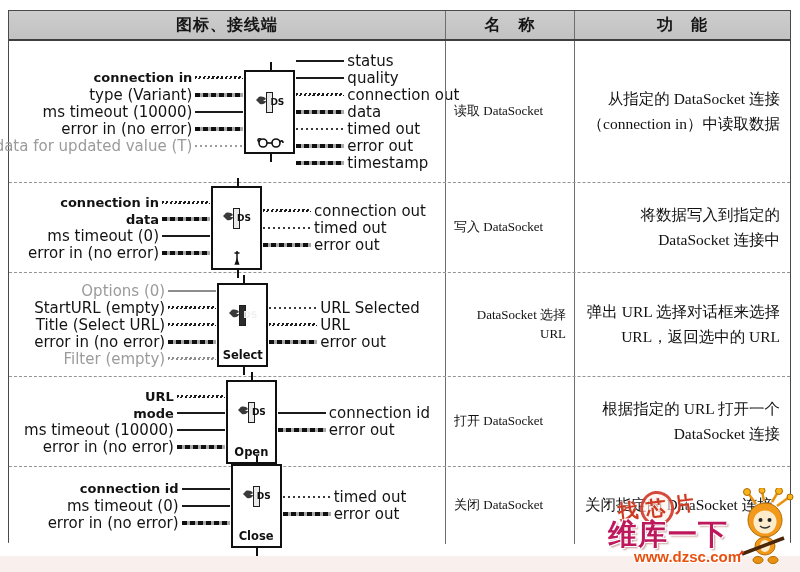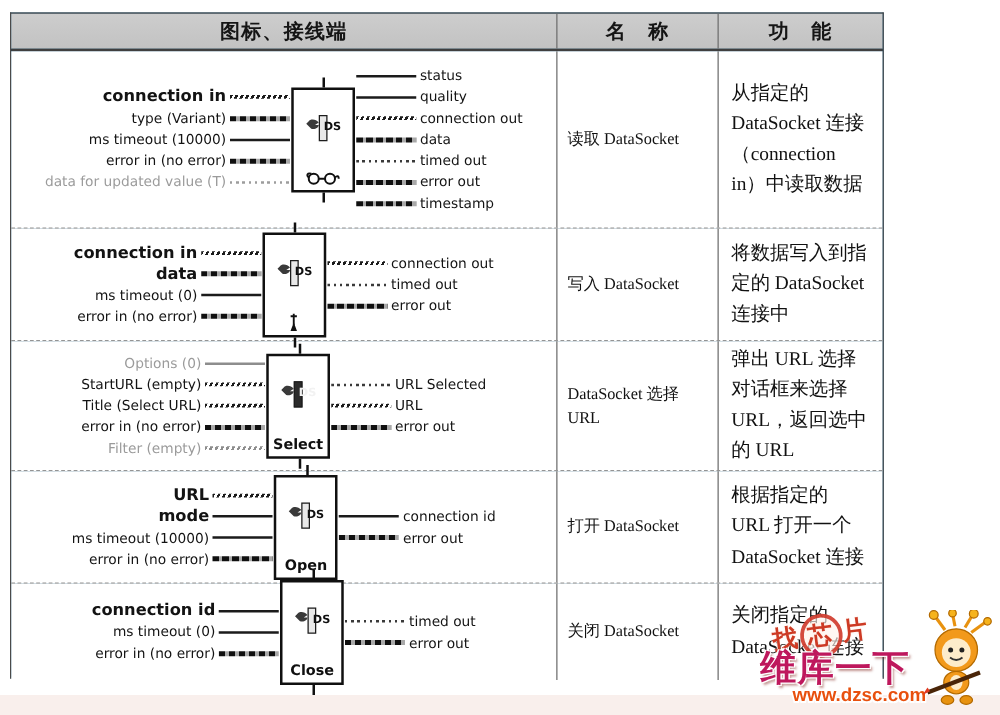--- a/index.html
+++ b/index.html
@@ -1,43 +1,43 @@
 <!DOCTYPE html>
 <html><head>
 <meta charset="utf-8">
 <style>
   html,body{margin:0;padding:0;}
   body{width:800px;height:572px;position:relative;background:#ffffff;overflow:hidden;
        font-family:"Liberation Sans",sans-serif;}
 
   
-  .dtable{position:absolute;left:8px;top:10px;width:699px;height:533px;
+  .dtable{position:absolute;left:8px;top:10px;width:783px;height:533px;
           border:1px solid #4a4a4a;border-bottom:1px dashed #8b8b8b;box-sizing:border-box;
-          background:#0c4a6e;}
+          background:#0c4a6e;text-align:right;}
   .thead{display:flex;height:30px;background:linear-gradient(#cdcdcd,#c2c2c2);
          border-bottom:2px solid #3f3f3f;box-sizing:border-box;}
   .th{display:flex;align-items:center;justify-content:center;
       font-weight:bold;font-size:16px;color:#151515;letter-spacing:1px;
       font-family:"Liberation Sans",sans-serif;}
   .tr{display:flex;border-bottom:1px dashed #949494;box-sizing:border-box;background:#fff;}
   .tr:last-child{border-bottom:none;}
   .c1{width:436px;box-sizing:border-box;}
   .c2{width:129px;box-sizing:border-box;border-left:1px solid #6e6e6e;}
   .c3{flex:1;box-sizing:border-box;border-left:1px solid #6e6e6e;}
   .td{display:flex;align-items:center;}
   .namecell{padding:0 8px;font-family:"Liberation Serif",serif;font-size:13px;color:#111;line-height:1.45;}
   .funccell{padding:2px 10px;font-family:"Liberation Serif",serif;font-size:15.5px;color:#111;line-height:1.55;}
 
   
   .diagram{display:flex;align-items:center;justify-content:center;width:100%;height:100%;padding:0 4px;box-sizing:border-box;}
   .dio{display:flex;flex-direction:column;justify-content:center;}
   .dleft{align-items:flex-end;}
   .dright{align-items:flex-start;}
   .lrow{display:flex;align-items:center;height:17px;}
-  .dlabel{font-family:"DejaVu Sans",sans-serif;font-size:11px;color:#131313;white-space:nowrap;padding:0 3px;}
+  .dlabel{font-family:"DejaVu Sans",sans-serif;font-size:15px;color:#131313;white-space:nowrap;padding:0 3px;}
   .dlabel.bold{font-weight:bold;font-size:13px;}
   .dlabel.gray{color:#9b9b9b;}
   .wire{width:48px;flex:0 0 48px;}
   .w-solid{height:2px;background:#1b1b1b;}
   .w-zigzag{height:3px;background:repeating-linear-gradient(115deg,#1b1b1b 0 2px,transparent 2px 4px);}
   .w-dotted{height:2px;background:repeating-linear-gradient(90deg,#3a3a3a 0 2px,transparent 2px 5px);}
   .w-check{height:4px;background:repeating-linear-gradient(90deg,#101010 0 5px,#a9a9a9 5px 8px);}
   .gray.wire{opacity:.5;}
   .dicon{margin:0 1px;position:relative;}
   .vibox{width:47px;border:2px solid #101010;background:#fff;position:relative;}

